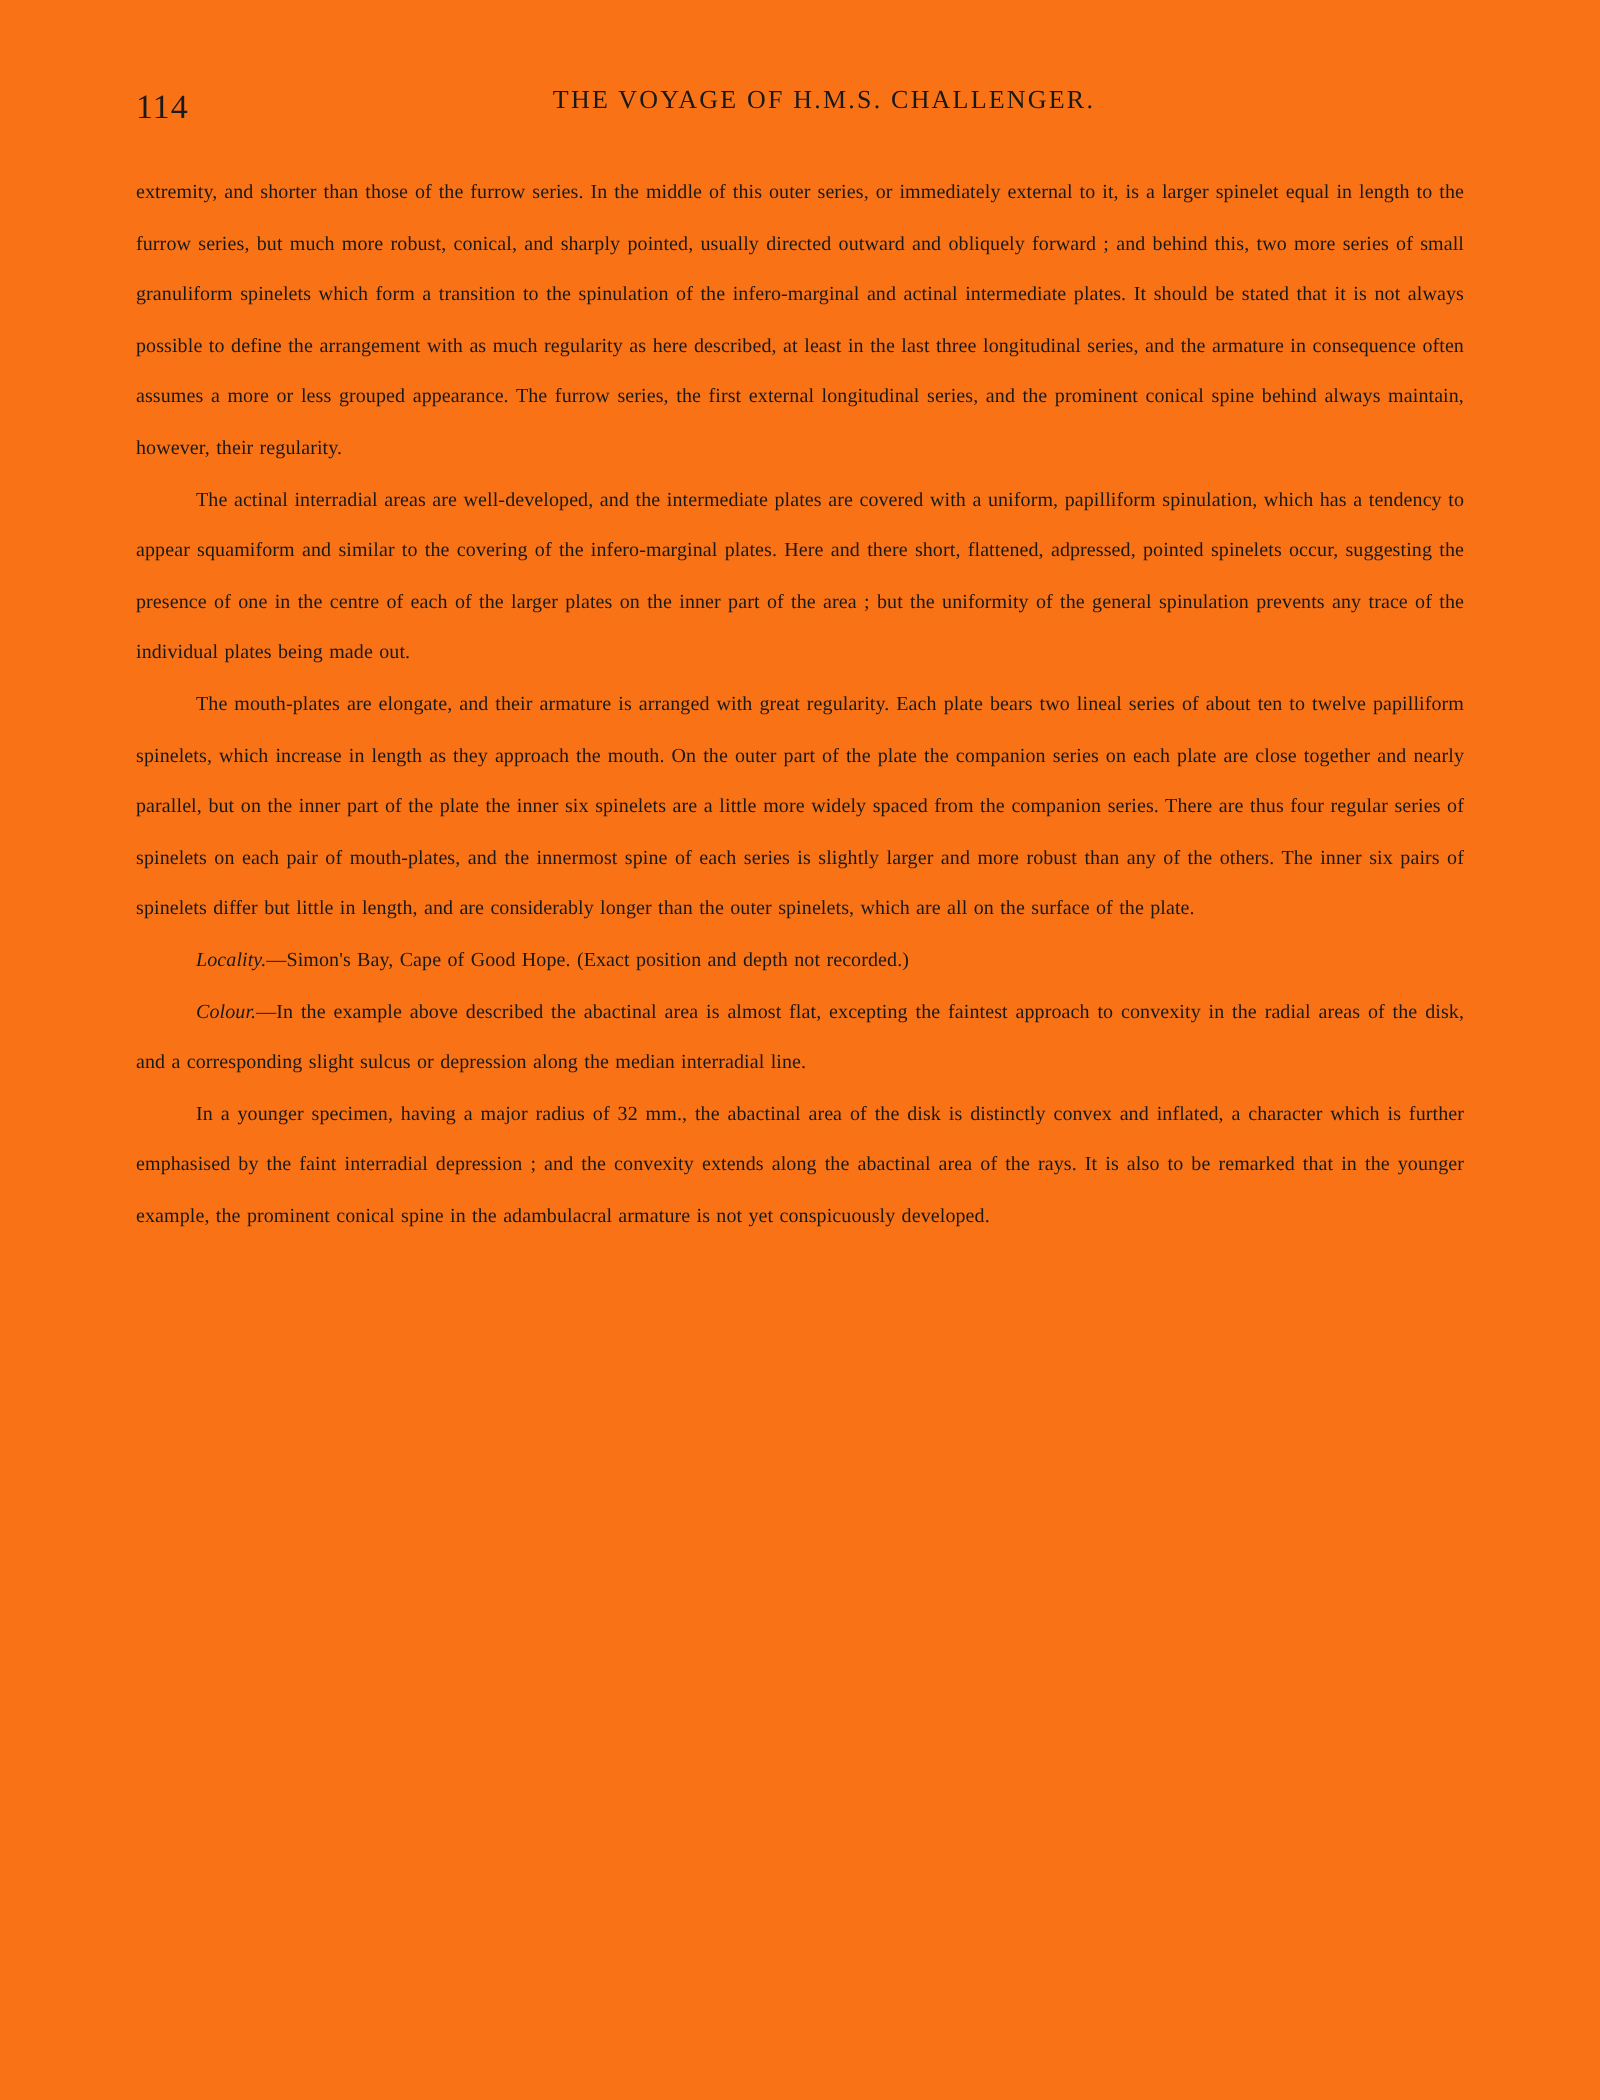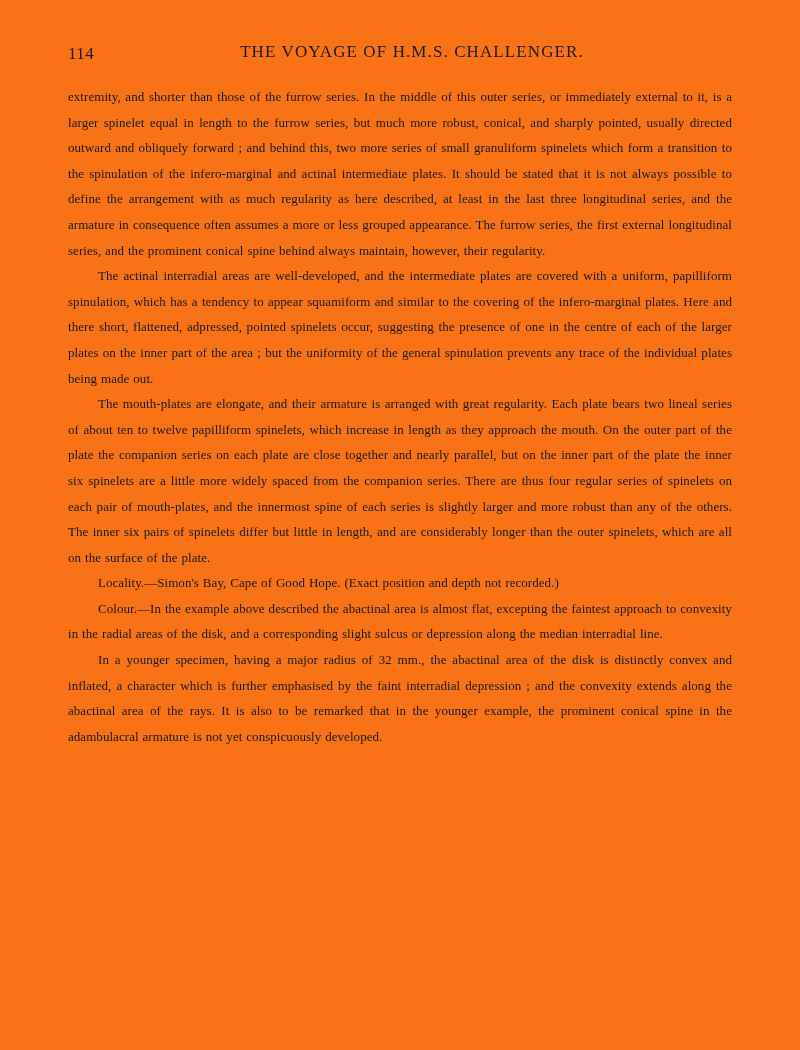--- a/index.html
+++ b/index.html
@@ -37,50 +37,51 @@
     font-family: "Liberation Serif", serif;
     color: #1a1a1a;
     letter-spacing: 0.5px;
   }
   .running-head {
     position: absolute;
     left: 0;
     right: 0;
     top: 0;
     text-align: center;
-    font-size: 17px;
+    font-size: 13px;
     letter-spacing: 1.1px;
     color: #17191a;
     font-family: "Liberation Serif", serif;
     white-space: nowrap;
     transform: translateX(12px);
   }
   .body-text {
     position: absolute;
     top: 84px;
     left: 68px;
     width: 664px;
   }
   p {
     margin: 0 0 0 0;
     text-align: justify;
     text-justify: inter-word;
-    font-size: 13px;
+    font-size: 10px;
     line-height: 25.6px;
     letter-spacing: 0.05px;
     color: #181a1b;
     word-spacing: 0.6px;
   }
   p.indent {
     text-indent: 30px;
   }
   p + p {
     margin-top: 0;
   }
   .it {
+    font-style: italic;
   }
 </style>
 </head>
 <body>
 
 <div class="page">
 
   <div class="header">
     <div class="folio">114</div>
     <div class="running-head">THE VOYAGE OF H.M.S. CHALLENGER.</div>

